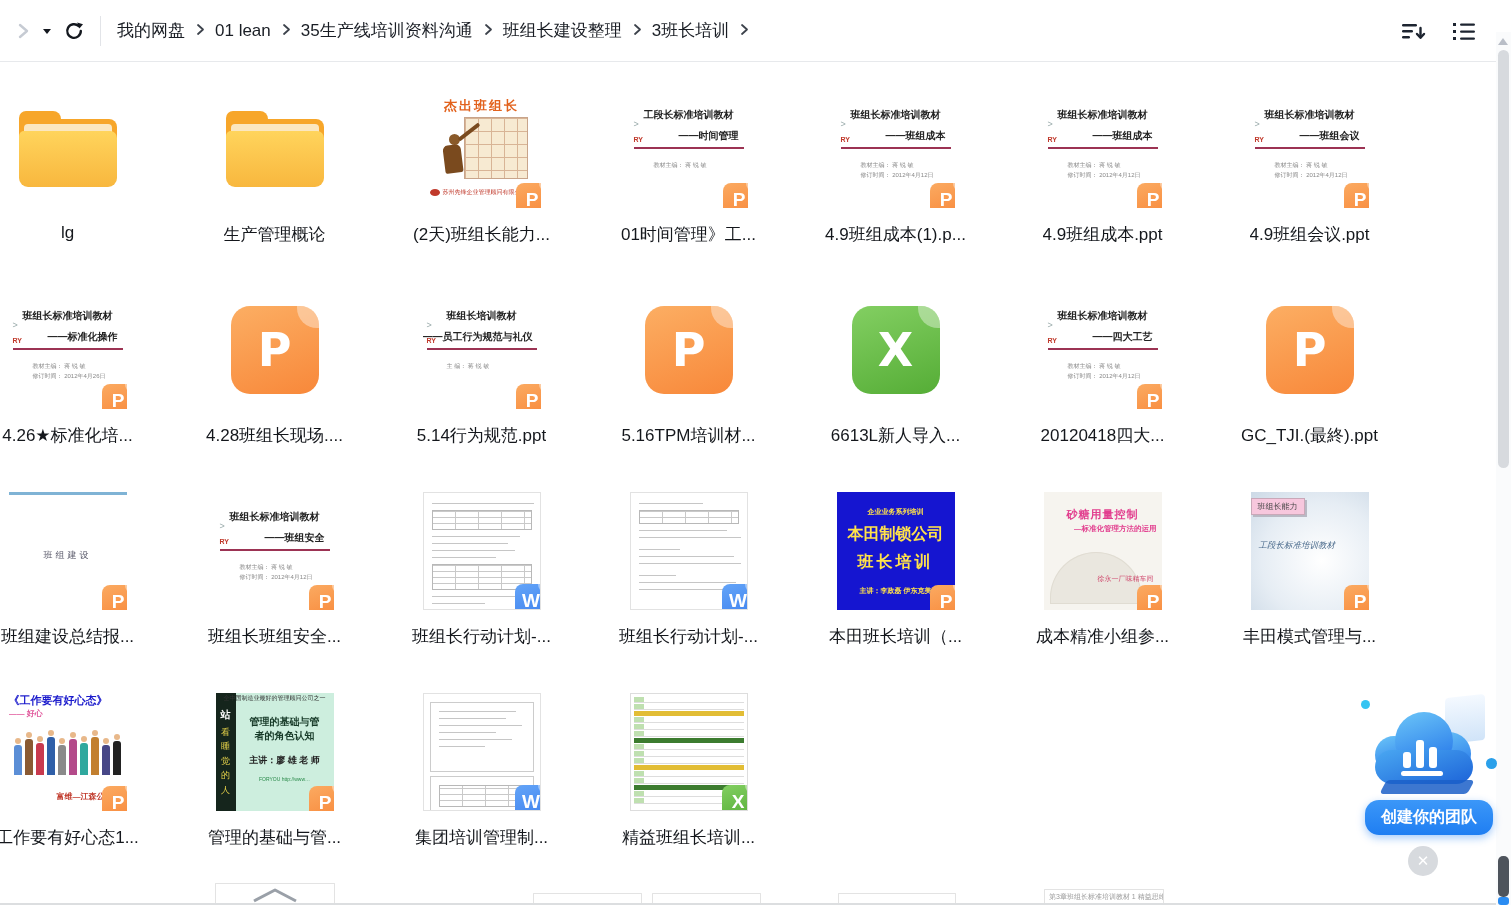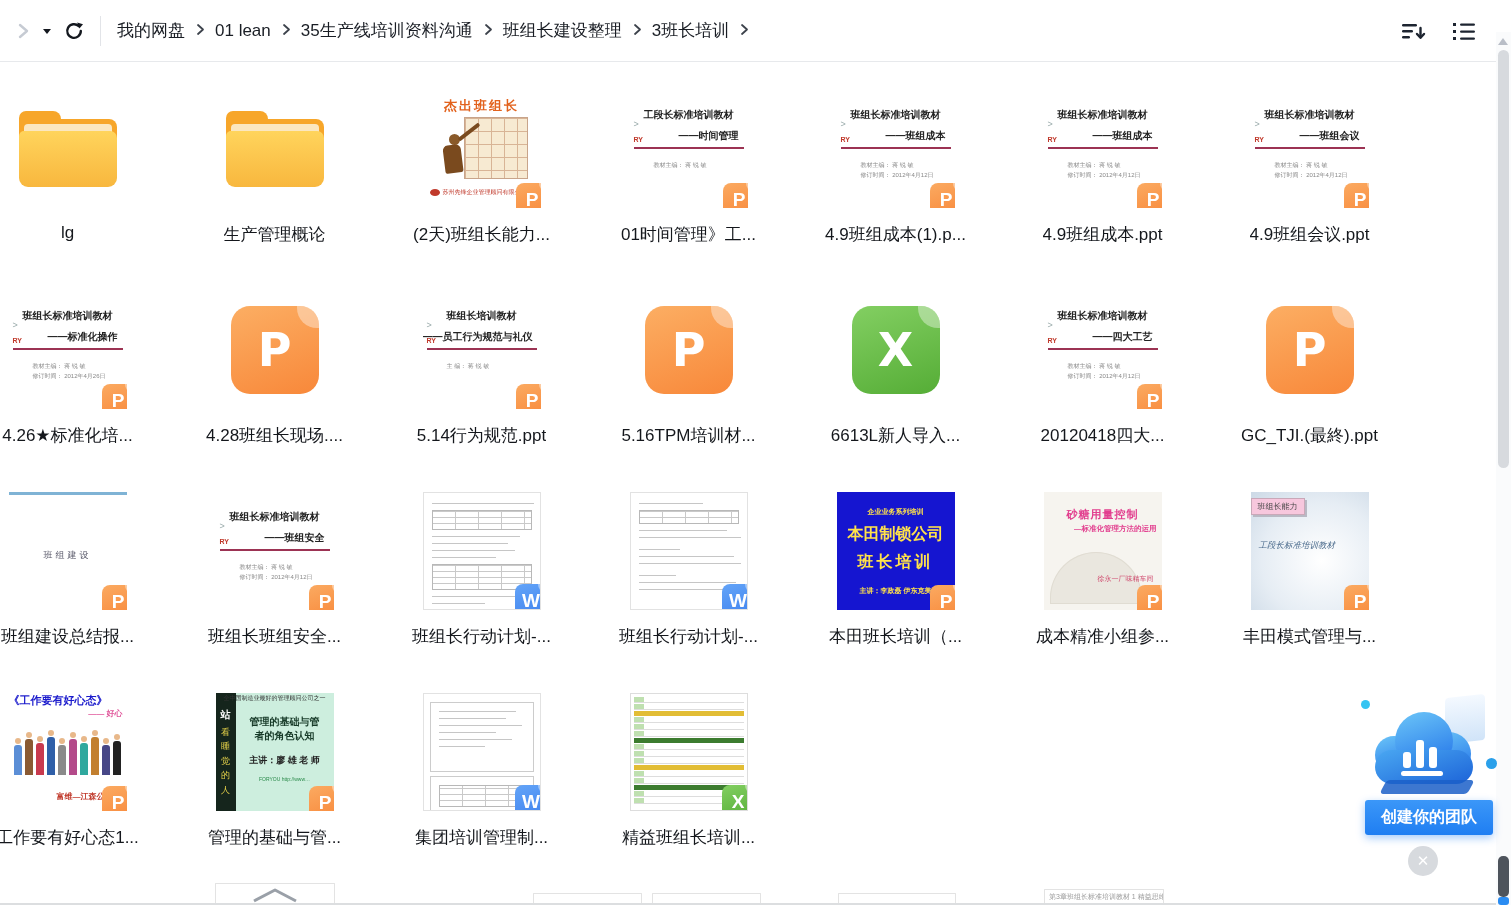--- a/index.html
+++ b/index.html
@@ -95,21 +95,21 @@
              box-shadow:inset 0 0 0 1px #e0dcd2;}
   .fan-t1{position:relative;font-size:11px;font-weight:bold;color:#e23f8f;text-align:center;margin-top:15px;letter-spacing:1px;}
   .fan-t2{position:relative;font-size:7.5px;font-weight:bold;color:#e23f8f;text-align:right;padding-right:5px;margin-top:2px;}
   .fan-foot{position:absolute;bottom:26px;right:8px;font-size:7px;color:#d04a6e;}
 
   .pv-toyota{background:radial-gradient(ellipse at 60% 58%,#ffffff 0%,#e6edf4 60%,#ccd9e6 100%);}
   .ty-tag{position:absolute;top:6px;left:0;background:#f7c7dd;border:1px solid #c9a8b8;font-size:8px;color:#444;padding:2px 6px;box-shadow:2px 2px 0 #b9b9c4;}
   .ty-body{margin-top:48px;margin-left:8px;font-size:8.5px;font-style:italic;color:#47688a;}
 
   .pv-people .pe-title{font-size:11px;font-weight:bold;color:#1a1acc;margin-top:0;white-space:nowrap;}
-  .pe-sub{font-size:8px;font-weight:bold;color:#e0559a;text-align:right;padding-right:4px;}
+  .pe-sub{font-size:8px;font-weight:bold;color:#e0559a;padding-right:4px;}
   .pe-row{position:absolute;left:4px;right:4px;top:44px;display:flex;align-items:flex-end;gap:3px;justify-content:center;}
   .pe-row i{width:8px;border-radius:3px 3px 0 0;position:relative;display:block;}
   .pe-row i:after{content:"";position:absolute;top:-7px;left:1px;width:6px;height:6px;border-radius:50%;background:#e8b88a;}
   .pe-foot{position:absolute;bottom:9px;right:14px;font-size:8px;font-weight:bold;color:#c0392b;}
 
   .pv-mgmt{background:#cdeede;display:flex;}
   .mg-top{position:absolute;top:1px;left:0;right:0;font-size:6px;color:#333;text-align:center;white-space:nowrap;}
   .mg-side{width:20px;background:#15251c;color:#e8d44a;font-size:9px;padding-top:14px;text-align:center;line-height:1.6;flex:none;}
   .mg-side b{display:block;color:#fff;font-size:10px;margin-bottom:2px;}
   .mg-main{flex:1;padding-top:22px;text-align:center;}
@@ -134,21 +134,21 @@
   .c3{width:44px;height:44px;left:52px;top:22px;}
   .cbase{position:absolute;left:0;top:40px;width:98px;height:34px;background:linear-gradient(160deg,#4aa8f2,#1c63d8);border-radius:17px;}
   .cplate{position:absolute;left:8px;top:70px;width:88px;height:14px;background:#1b5fc8;border-radius:4px;transform:skewX(-28deg);opacity:.85;}
   .bars{position:absolute;left:26px;top:22px;width:48px;height:44px;}
   .bars i{position:absolute;bottom:8px;width:8px;background:#fff;border-radius:3px;}
   .br1{left:2px;height:16px;} .br2{left:15px;height:28px;} .br3{left:28px;height:21px;}
   .bars u{position:absolute;left:0;bottom:0;width:42px;height:5px;background:#fff;border-radius:3px;}
   .dotA{position:absolute;left:8px;top:4px;width:9px;height:9px;border-radius:50%;background:#35c4f2;}
   .dotB{position:absolute;right:6px;top:62px;width:11px;height:11px;border-radius:50%;background:#2aa0ea;}
   .promo-btn{margin:2px 0 0 12px;min-width:92px;padding:7px 16px;background:linear-gradient(180deg,#3b97f8,var(--c-promo_button,#1f7ef2));
-             color:#fff;font-size:16px;font-weight:bold;border:none;border-radius:3px;cursor:pointer;white-space:nowrap;box-shadow:0 3px 8px rgba(31,126,242,.4);}
+             color:#fff;font-size:16px;font-weight:bold;border:none;border-radius:14px;cursor:pointer;white-space:nowrap;box-shadow:0 3px 8px rgba(31,126,242,.4);}
   .promo-close{margin:11px 0 0 55px;width:30px;height:30px;border-radius:50%;background:#d7dade;color:#fff;font-size:15px;font-weight:bold;
                display:flex;align-items:center;justify-content:center;cursor:pointer;}
 
   
   .sb-track{position:absolute;right:0;top:32px;bottom:0;width:15px;background:#fafbfc;}
   .sb-up{position:absolute;right:3px;top:38px;width:0;height:0;border-left:5px solid transparent;border-right:5px solid transparent;border-bottom:7px solid #b9bec7;}
   .sb-thumb{position:absolute;right:2px;top:50px;width:11px;height:418px;background:#d7dade;border-radius:6px;cursor:pointer;}
   .sb-dark{position:absolute;right:2px;top:856px;width:11px;height:41px;background:#4e545c;border-radius:5px;cursor:pointer;}
   .sb-blue{position:absolute;right:2px;top:897px;width:11px;height:8px;background:#2a8cf2;border-radius:3px;}
 

